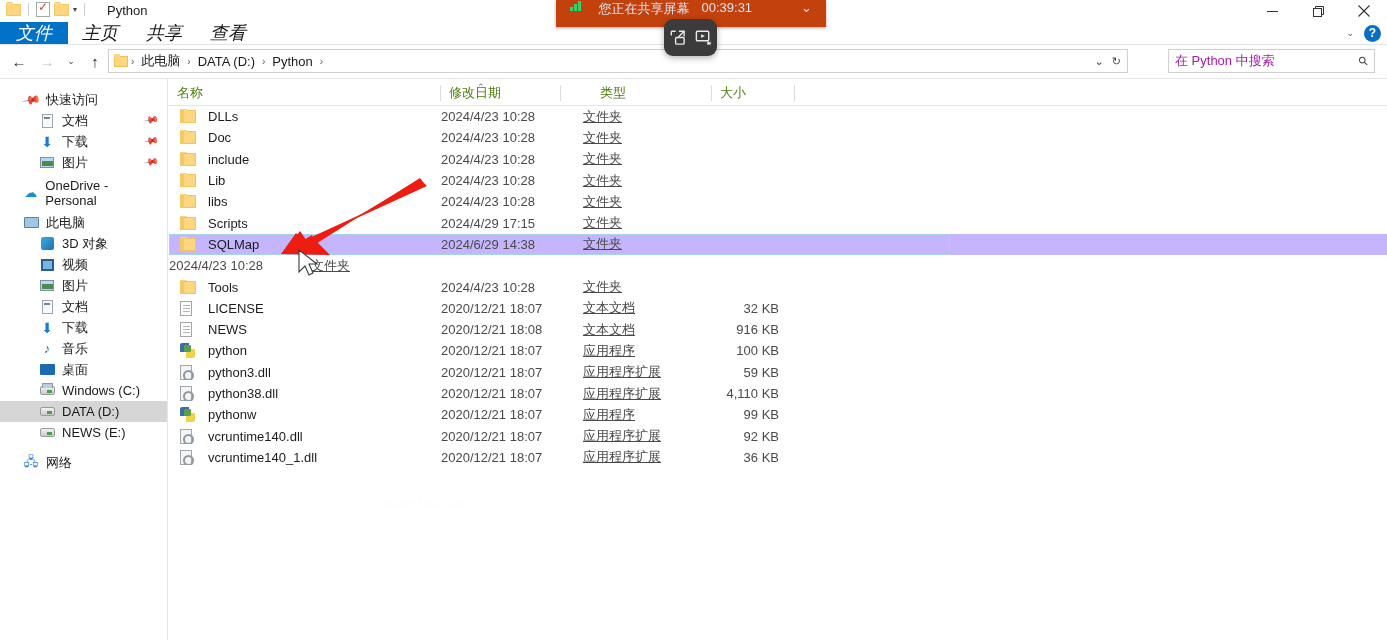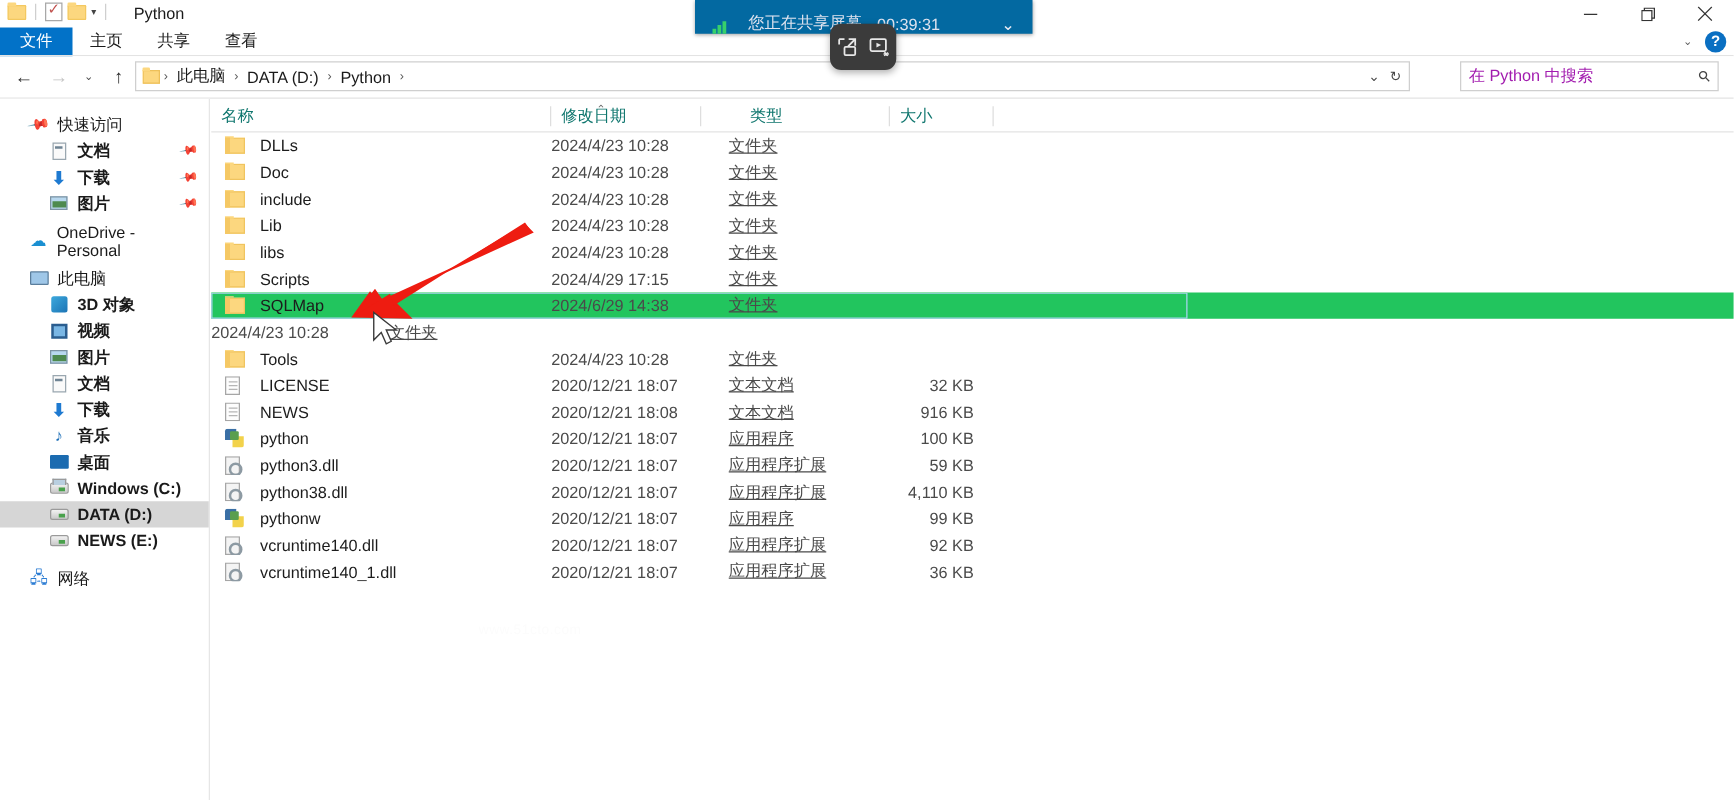--- a/index.html
+++ b/index.html
@@ -46,21 +46,21 @@
   .winbtn.close { font-size:14px; }
   .winbtn svg { display:block; }
 
   
   .ribbon {
     position:absolute; left:0; top:22px; width:1387px; height:22px;
     background:#ffffff;
   }
   .tabs { position:absolute; left:0; top:0; display:flex; height:22px; }
   .tab {
-    padding:0 14px; height:38px; line-height:22px; font-size:13px; color:#1a1a1a;
+    padding:0 14px; height:38px; line-height:22px; font-size:18px; color:#1a1a1a;font-style:italic;
   }
   .tab.file { background:#0272c8; color:#fff; padding:0 16px; }
   .ribbon-right { position:absolute; right:6px; top:0; display:flex; align-items:center; gap:10px; height:22px;}
   .ribbon-chev { font-size:9px; color:#555; }
   .help-btn {
     width:17px; height:17px; border-radius:50%; background:#0a6fc2; color:#fff;
     font-size:12px; font-weight:bold; display:flex; align-items:center; justify-content:center;
   }
   .ribbon-divider {
     position:absolute; left:0; top:44px; width:1387px; height:1px; background:#e3e3e3;
@@ -100,21 +100,21 @@
   
   .sidebar {
     position:absolute; left:0; top:79px; width:168px; height:561px;
     background:#ffffff; border-right:1px solid #e6e6e6; padding-top:10px;
   }
   .nav-item {
     height:21px; display:flex; align-items:center; font-size:13px; color:#1a1a1a;
     position:relative; padding-right:8px;
   }
   .nav-item.lvl0 { padding-left:22px; }
-  .nav-item.lvl1 { padding-left:38px;font-weight:bold; }
+  .nav-item.lvl1 { padding-left:38px; }
   .nav-item.sel { background:#d6d6d6; }
   .nav-item .ico { width:18px; margin-right:6px; display:flex; align-items:center; justify-content:center; }
   .pin { position:absolute; right:10px; font-size:10px; color:#8a8a8a; transform:rotate(35deg); }
   .nav-gap { height:9px; }
 
   
   .i-pin { color:#2b7cd3; font-size:12px; transform:rotate(35deg); }
   .i-doc { width:11px;height:14px;background:#fafafa;border:1px solid #9aa7b0;position:relative;}
   .i-doc::after{content:"";position:absolute;left:1px;top:2px;width:6px;height:2px;background:#6f8494;}
   .i-down { color:#1e7ad1; font-size:14px; }
@@ -136,34 +136,34 @@
     content:"";position:absolute;left:1px;top:-4px;width:9px;height:4px;background:#b9cfe0;border:1px solid #9a9a9a;border-bottom:none;
   }
   .i-net { color:#2b7cd3; font-size:13px; }
 
   
   .colhdr {
     position:absolute; left:169px; top:80px; width:1218px; height:26px;
     background:#fff; border-bottom:1px solid #e3e3e3;
   }
   .col {
-    position:absolute; top:0; height:26px; font-size:13px; color:#0f766e;
+    position:absolute; top:0; height:26px; font-size:13px; color:#4d7c0f;
     display:flex; align-items:center; padding-left:8px;
   }
   .col .vsep { position:absolute; right:0; top:5px; width:1px; height:16px; background:#dedede; }
   .sortmark {
     position:absolute; left:308px; top:2px; font-size:9px; color:#6b6b6b;
   }
 
   
   .list { position:absolute; left:169px; top:106px; width:1218px; height:534px; }
   .row {
     position:relative; height:21.3px; display:flex; align-items:center; font-size:13px; color:#1c1c1c;
   }
-  .row.selected { background:#22c55e; }
+  .row.selected { background:#c4b5fd; }
   .row.selected::after{
     content:""; position:absolute; left:0; top:0; right:437px; bottom:0;
     box-shadow: inset 0 0 0 1px #a8d3f0; pointer-events:none;
   }
   .c-name { width:272px; display:flex; align-items:center; padding-left:11px; overflow:hidden;text-align:center; }
   .c-name .fico { width:20px; margin-right:8px; display:flex; align-items:center; }
   .c-date { width:142px; color:#4a4a4a; }
   .c-type { width:120px; color:#4a4a4a;text-decoration:underline; }
   .c-size { width:85px; color:#4a4a4a; text-align:right; padding-right:9px; }
 
@@ -188,21 +188,21 @@
     width:12px;height:15px;background:#f4f4f4;border:1px solid #a6a6a6;position:relative;
   }
   .f-dll::after{
     content:"";position:absolute;left:2px;top:4px;width:7px;height:7px;
     border:2px solid #8d9aa3;border-radius:50%;
   }
 
   
   .sharebar {
     position:absolute; left:556px; top:0; width:270px; height:27px;
-    background:#0369a1; display:flex; align-items:flex-end; gap:0px;
+    background:#c2410c; display:flex; align-items:flex-start; gap:0px;
     box-shadow:0 1px 3px rgba(0,0,0,.35);
   }
   .sig { display:flex; align-items:flex-end; gap:1.5px; margin-left:14px; height:11px;}
   .sig b { width:2.5px; background:#37d06a; display:block; }
   .share-text { color:#dfe3ef; font-size:13px; margin-left:18px; }
   .share-time { color:#dfe3ef; font-size:13px; margin-left:12px; font-variant-numeric:tabular-nums;}
   .share-chev { color:#e7eaf3; font-size:13px; margin-left:auto; margin-right:14px; }
   .sharetools {
     position:absolute; left:664px; top:19px; width:53px; height:37px;
     background:#3b3b3b; border-radius:9px; display:flex; align-items:center;

